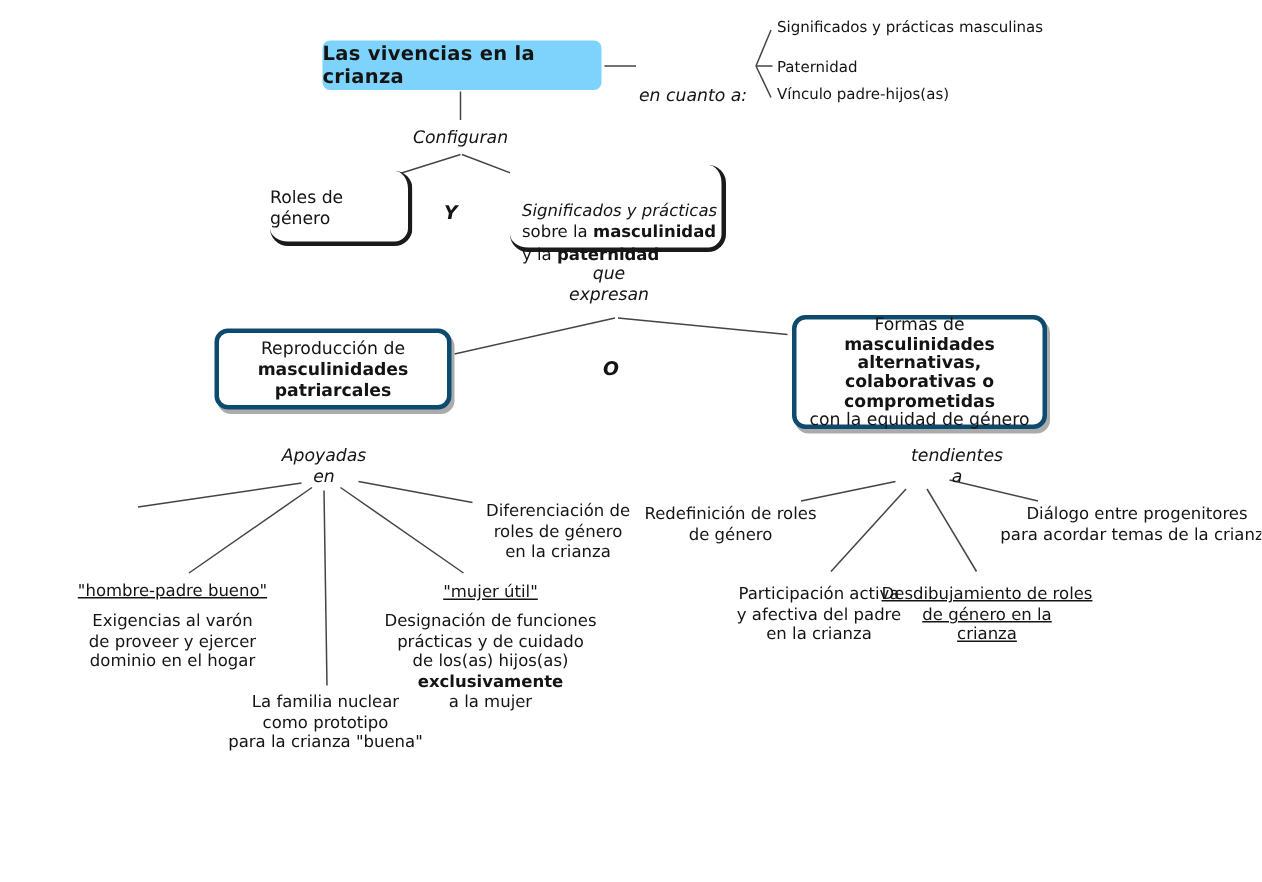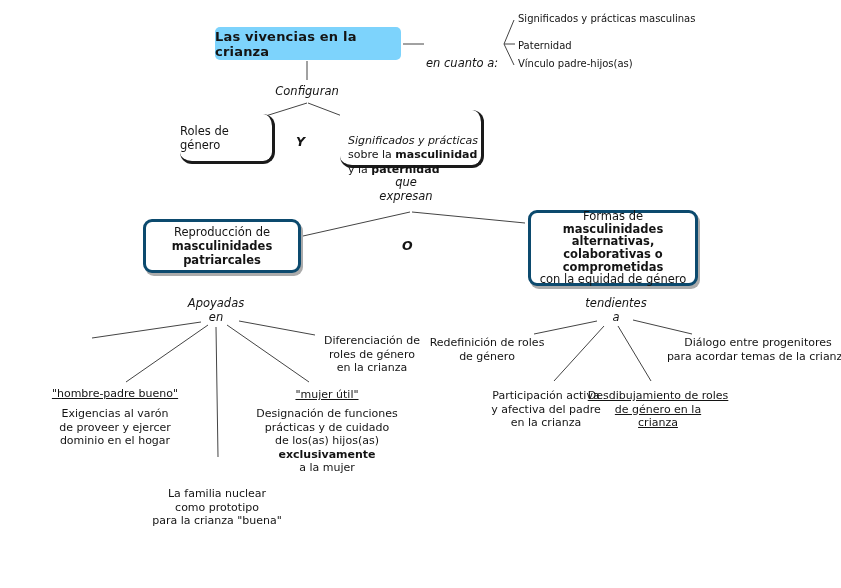--- a/index.html
+++ b/index.html
@@ -116,42 +116,42 @@
   </div>
 
 
   <div class="leaf-title u" style="left:45px;top:387px;width:140px;">"hombre-padre bueno"</div>
   <div class="leaf" style="left:45px;top:407px;width:140px;">
     <div class="ln">Exigencias al varón</div>
     <div class="ln">de proveer y ejercer</div>
     <div class="ln">dominio en el hogar</div>
   </div>
 
-  <div class="leaf" style="left:142px;top:461px;width:150px;margin-top:26px;">
+  <div class="leaf" style="left:142px;top:461px;width:150px;">
     <div class="ln">La familia nuclear</div>
     <div class="ln">como prototipo</div>
     <div class="ln">para la crianza "buena"</div>
   </div>
 
   <div class="leaf-title u" style="left:267px;top:388px;width:120px;">"mujer útil"</div>
   <div class="leaf" style="left:247px;top:407px;width:160px;">
     <div class="ln">Designación de funciones</div>
     <div class="ln">prácticas y de cuidado</div>
     <div class="ln">de los(as) hijos(as)</div>
     <div class="ln b">exclusivamente</div>
     <div class="ln">a la mujer</div>
   </div>
 
   <div class="leaf" style="left:317px;top:334px;width:110px;">
     <div class="ln">Diferenciación de</div>
     <div class="ln">roles de género</div>
     <div class="ln">en la crianza</div>
   </div>
 
-  <div class="node-label" style="left:571px;top:296px;width:90px;">
+  <div class="node-label" style="left:593px;top:296px;width:90px;">
     <div>tendientes</div>
     <div>a</div>
   </div>
 
   <div class="leaf" style="left:422px;top:336px;width:130px;">
     <div class="ln">Redefinición de roles</div>
     <div class="ln">de género</div>
   </div>
 
   <div class="leaf" style="left:481px;top:389px;width:130px;">

